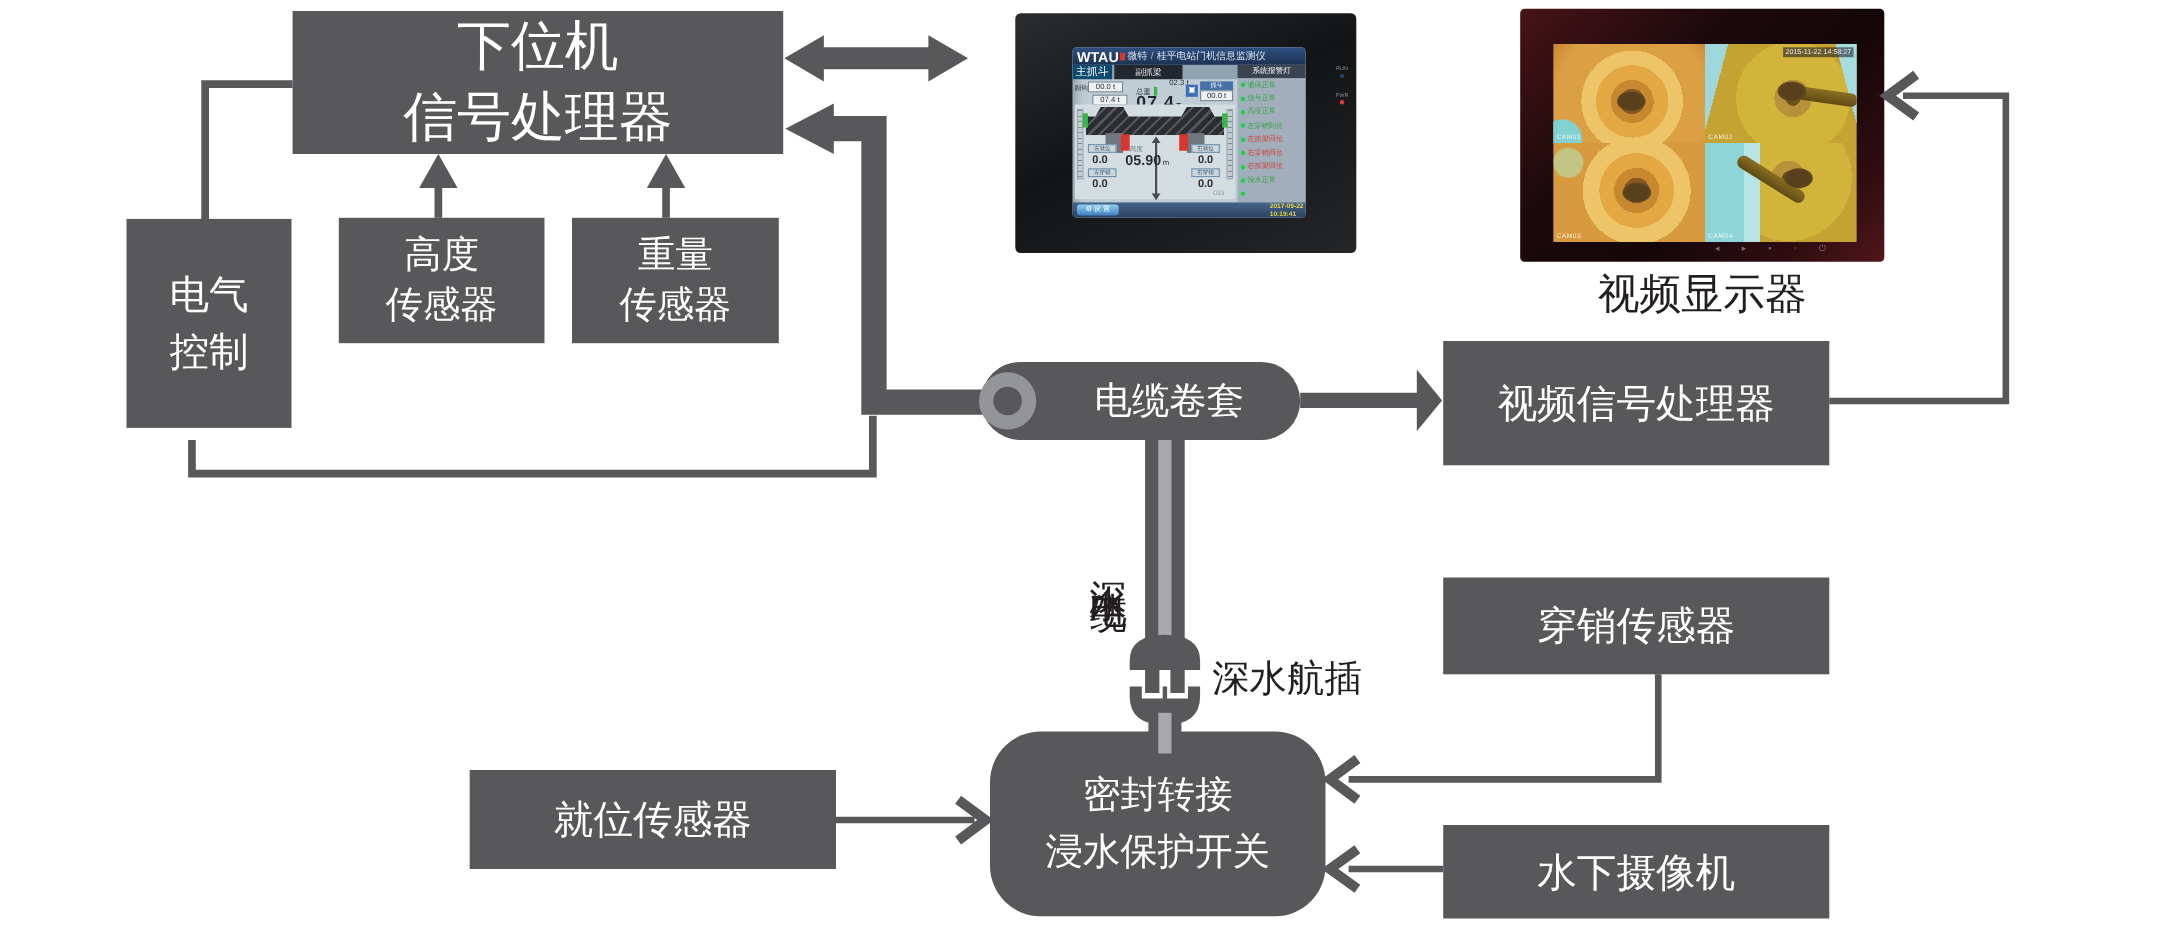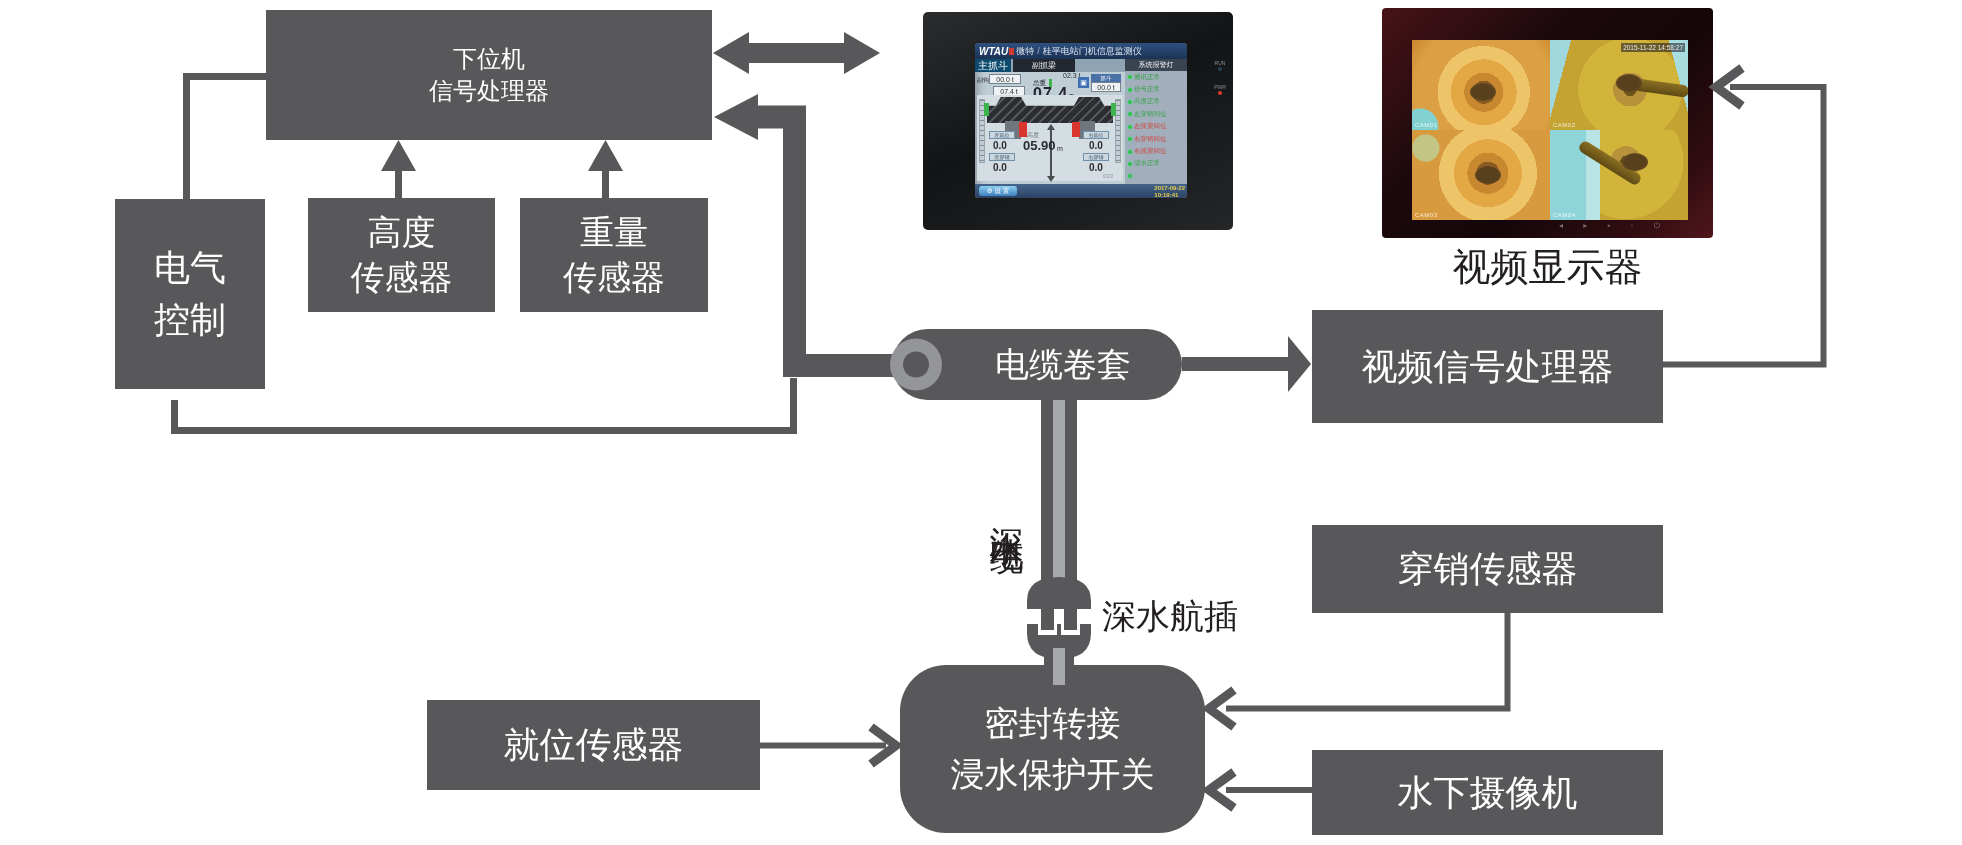--- a/index.html
+++ b/index.html
@@ -4,21 +4,21 @@
 <style>
   html,body{margin:0;padding:0;background:#fff;}
   *{box-sizing:border-box;}
   body{font-family:"Liberation Sans","DejaVu Sans",sans-serif;}
   .canvas{position:relative;width:1962px;height:845px;background:#fff;overflow:hidden;}
   .wires{position:absolute;left:0;top:0;z-index:3;pointer-events:none;}
   .box{position:absolute;z-index:2;background:#58585A;color:#fff;display:flex;flex-direction:column;
        align-items:center;justify-content:center;text-align:center;line-height:1.32;}
   .cap-label{position:absolute;z-index:2;color:#231F20;text-align:center;}
   
-  .b-main{left:266px;top:10px;width:446px;height:130px;font-size:24px;}
+  .b-main{left:266px;top:10px;width:446px;height:130px;font-size:49px;}
   .b-elec{left:115px;top:199px;width:150px;height:190px;font-size:36px;line-height:1.45;}
   .b-height{left:308px;top:198px;width:187px;height:114px;font-size:34px;}
   .b-weight{left:520px;top:198px;width:188px;height:114px;font-size:34px;}
   .b-vsp{left:1312px;top:310px;width:351px;height:113px;font-size:36px;}
   .b-pin{left:1312px;top:525px;width:351px;height:88px;font-size:36px;}
   .b-ucam{left:1312px;top:750px;width:351px;height:85px;font-size:36px;}
   .b-pos{left:427px;top:700px;width:333px;height:90px;font-size:36px;}
   .b-seal{left:900px;top:665px;width:305px;height:168px;border-radius:46px;font-size:34px;line-height:1.5;}
   .b-capsule{left:892px;top:329px;width:290px;height:71px;border-radius:36px;font-size:34px;
              flex-direction:row;padding-left:52px;z-index:2;}
@@ -28,21 +28,21 @@
   .lbl-plug{left:1102px;top:594px;font-size:34px;z-index:2;}
   .cap1{left:923px;top:234px;width:320px;font-size:40px;}
   .cap2{left:1382px;top:242px;width:331px;font-size:38px;}
   
   .photo1{position:absolute;left:923px;top:12px;width:310px;height:218px;z-index:2;border-radius:5px;
           background:linear-gradient(155deg,#2a2c2e 0%,#121416 45%,#1b1d1f 75%,#242628 100%);}
   .scr1{position:absolute;left:52px;top:31px;width:212px;height:155px;background:#bfcdd4;border-radius:4px;
         overflow:hidden;box-shadow:inset 0 0 12px rgba(0,0,30,.45);}
   .scr1 .hdr{position:absolute;left:0;top:0;width:100%;height:16px;background:linear-gradient(#2e5080,#1c3254);
         color:#dfe7f2;font-size:9px;display:flex;align-items:center;padding:0 4px;white-space:nowrap;}
-  .scr1 .brand{font-weight:bold;font-style:italic;color:#fff;font-size:10px;}
+  .scr1 .brand{font-weight:bold;color:#fff;font-size:13px;}
   .scr1 .brandflag{display:inline-block;width:5px;height:7px;background:#d03a32;margin:0 2px 0 1px;}
   .scr1 .tabs{position:absolute;left:0;top:16px;width:150px;height:13px;background:#8fa3b3;display:flex;}
   .scr1 .tab1{width:36px;height:13px;background:#0c4a6e;color:#fff;font-size:10px;text-align:center;line-height:13px;}
   .scr1 .tab2{width:62px;height:13px;background:#232830;color:#e8ebef;font-size:8px;text-align:center;line-height:13px;margin-left:2px;}
   .vbox{position:absolute;background:#eef2f4;border:1px solid #76828e;color:#2c3138;font-size:7px;
         text-align:center;line-height:9px;}
   .scr1 .big{position:absolute;left:58px;top:42px;font-size:16px;font-weight:bold;color:#23272d;letter-spacing:1px;}
   .scr1 .graphic{position:absolute;left:2px;top:52px;width:146px;height:86px;background:#d4dde1;}
   .ruler{position:absolute;width:6px;height:64px;background:repeating-linear-gradient(180deg,#7f8d97 0 1px,#c2ccd2 1px 5px);border:1px solid #9aa6ad;}
   .beam{position:absolute;left:10px;top:2px;width:126px;height:26px;

